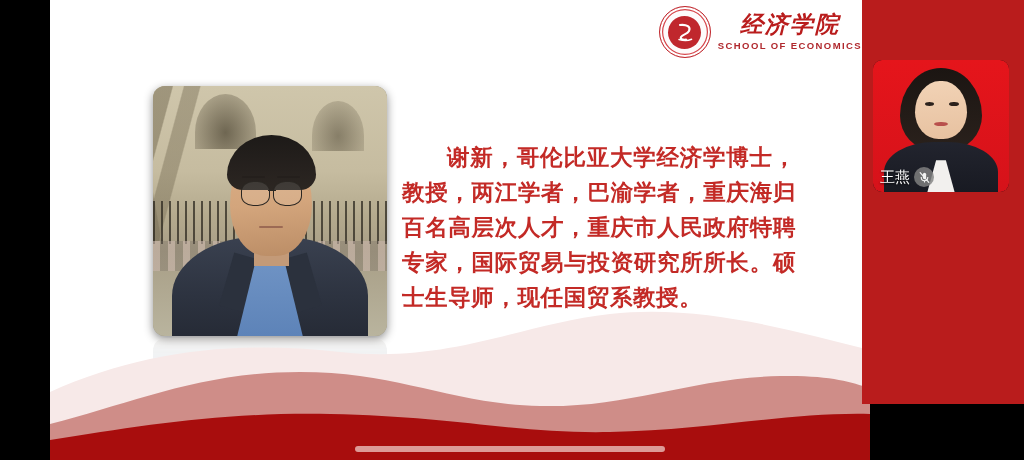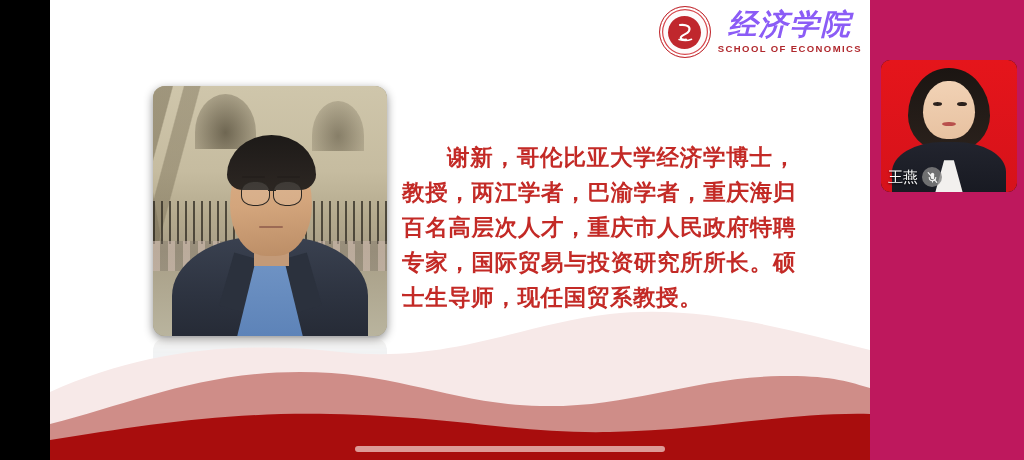--- a/index.html
+++ b/index.html
@@ -16,21 +16,21 @@
   .logo-block{position:absolute;right:8px;top:6px;display:flex;align-items:center;gap:7px;}
   .logo-seal{position:relative;width:50px;height:50px;border-radius:50%;
              background:#fdfbfb;border:1.6px solid #c0272d;
              box-shadow:inset 0 0 0 2px #fff, inset 0 0 0 3.2px #d6454a;
              display:flex;align-items:center;justify-content:center;flex:0 0 auto;}
   .logo-seal .inner{width:33px;height:33px;border-radius:50%;background:#c0272d;
                     display:flex;align-items:center;justify-content:center;}
   .logo-seal .inner svg{display:block;}
   .logo-words{display:flex;flex-direction:column;align-items:center;line-height:1;}
   .logo-cn{font-family:"DejaVu Sans","Liberation Sans",sans-serif;
-           font-size:29px;font-weight:700;color:#8b5cf6;letter-spacing:2px;
+           font-size:23px;font-weight:700;color:#b91c1c;letter-spacing:2px;
            font-style:italic;white-space:nowrap;}
   .logo-en{font-size:9.5px;font-weight:700;color:#b0282d;letter-spacing:1.4px;
            white-space:nowrap;margin-top:5px;}
 
   
   .photo-wrap{position:absolute;left:103px;top:86px;width:234px;height:250px;}
   .photo{position:absolute;inset:0;border-radius:12px;overflow:hidden;
          box-shadow:0 3px 10px rgba(0,0,0,.45);background:#9b9379;}
   .photo .bg{position:absolute;inset:0;
      background:
@@ -96,21 +96,21 @@
 
   
   .waves{position:absolute;left:0;bottom:0;width:820px;height:160px;}
   .waves svg{display:block;width:100%;height:100%;}
 
   
   .progress{position:absolute;left:305px;bottom:8px;width:310px;height:6px;
      border-radius:3px;background:#dd9a97;}
 
   
-  .videos{position:absolute;right:0;top:0;width:154px;height:460px;background:#be185d;}
+  .videos{position:absolute;right:0;top:0;width:154px;height:404px;background:#b91c1c;padding-left:8px;}
   .tile{position:absolute;left:11px;width:136px;border-radius:9px;overflow:hidden;
         background:#111;}
   .tile1{top:60px;height:132px;}
   .tile2{top:198px;height:138px;}
 
   
   .t1bg{position:absolute;inset:0;background:linear-gradient(180deg,#e5151b 0%,#d6121a 100%);}
   .t1 .hair{position:absolute;left:20%;top:6%;width:60%;height:62%;
      border-radius:50% 50% 40% 40%/58% 58% 42% 42%;
      background:linear-gradient(180deg,#1b1512 0%,#2a211c 100%);}

